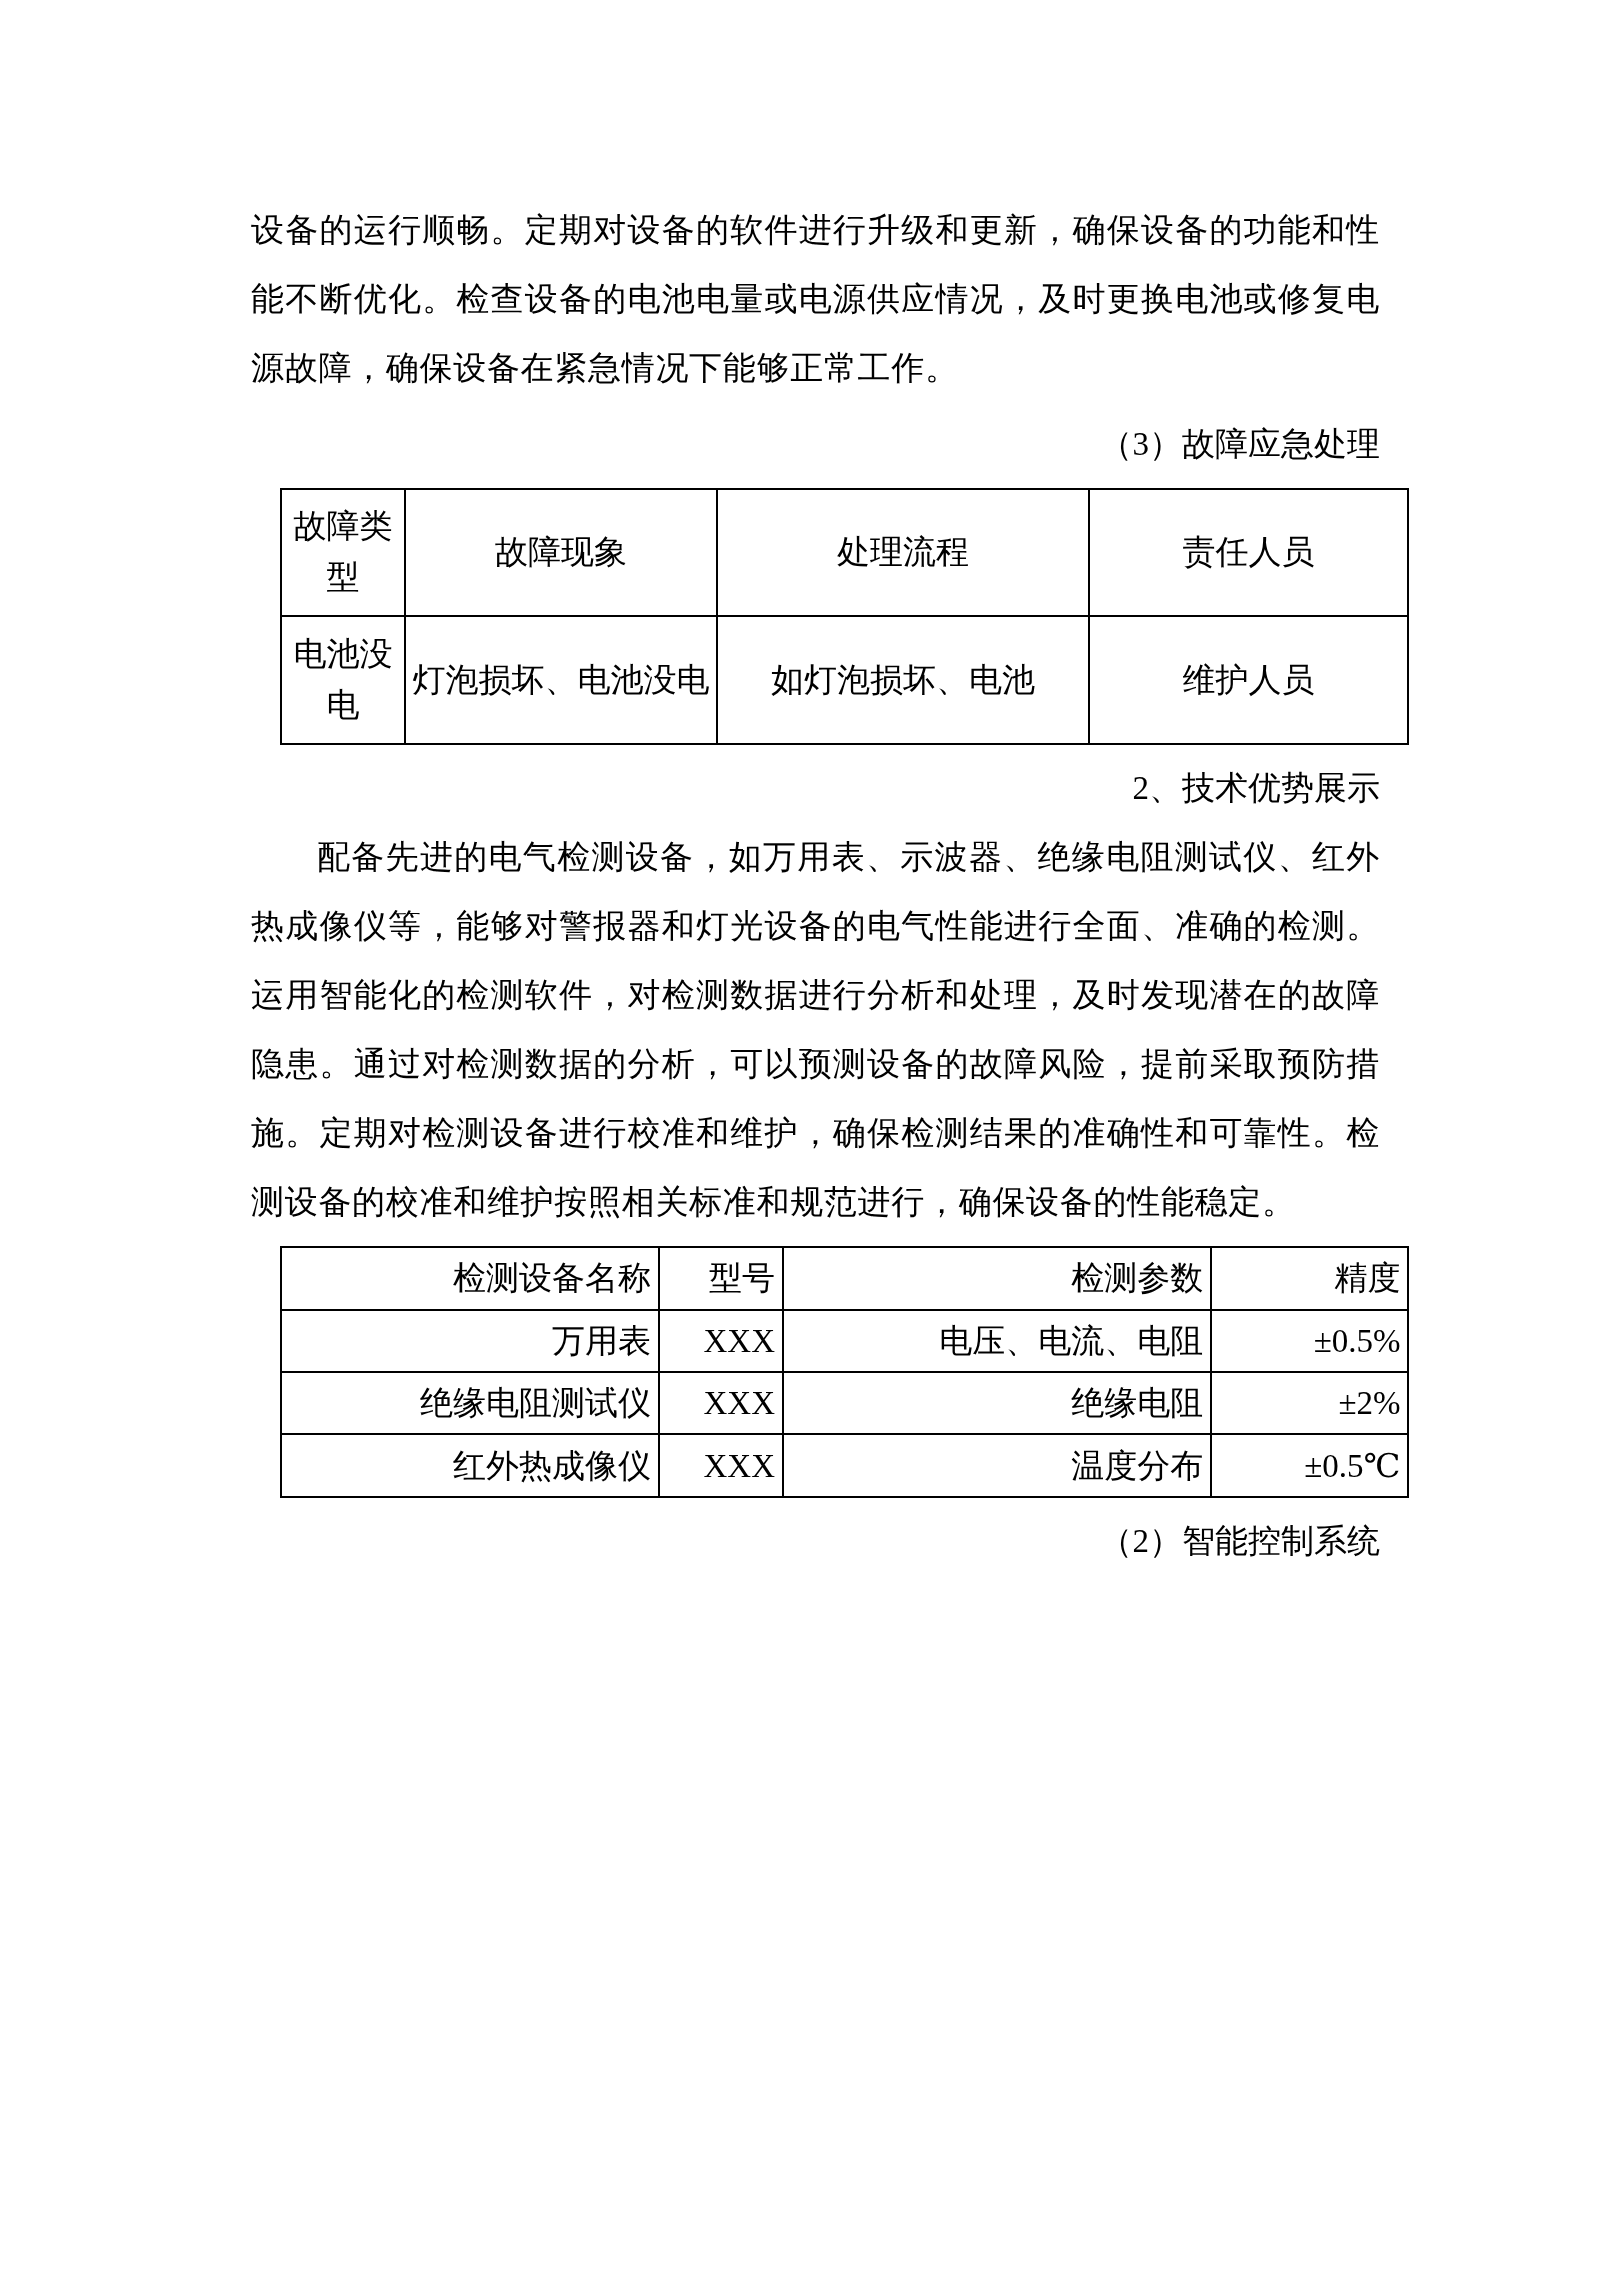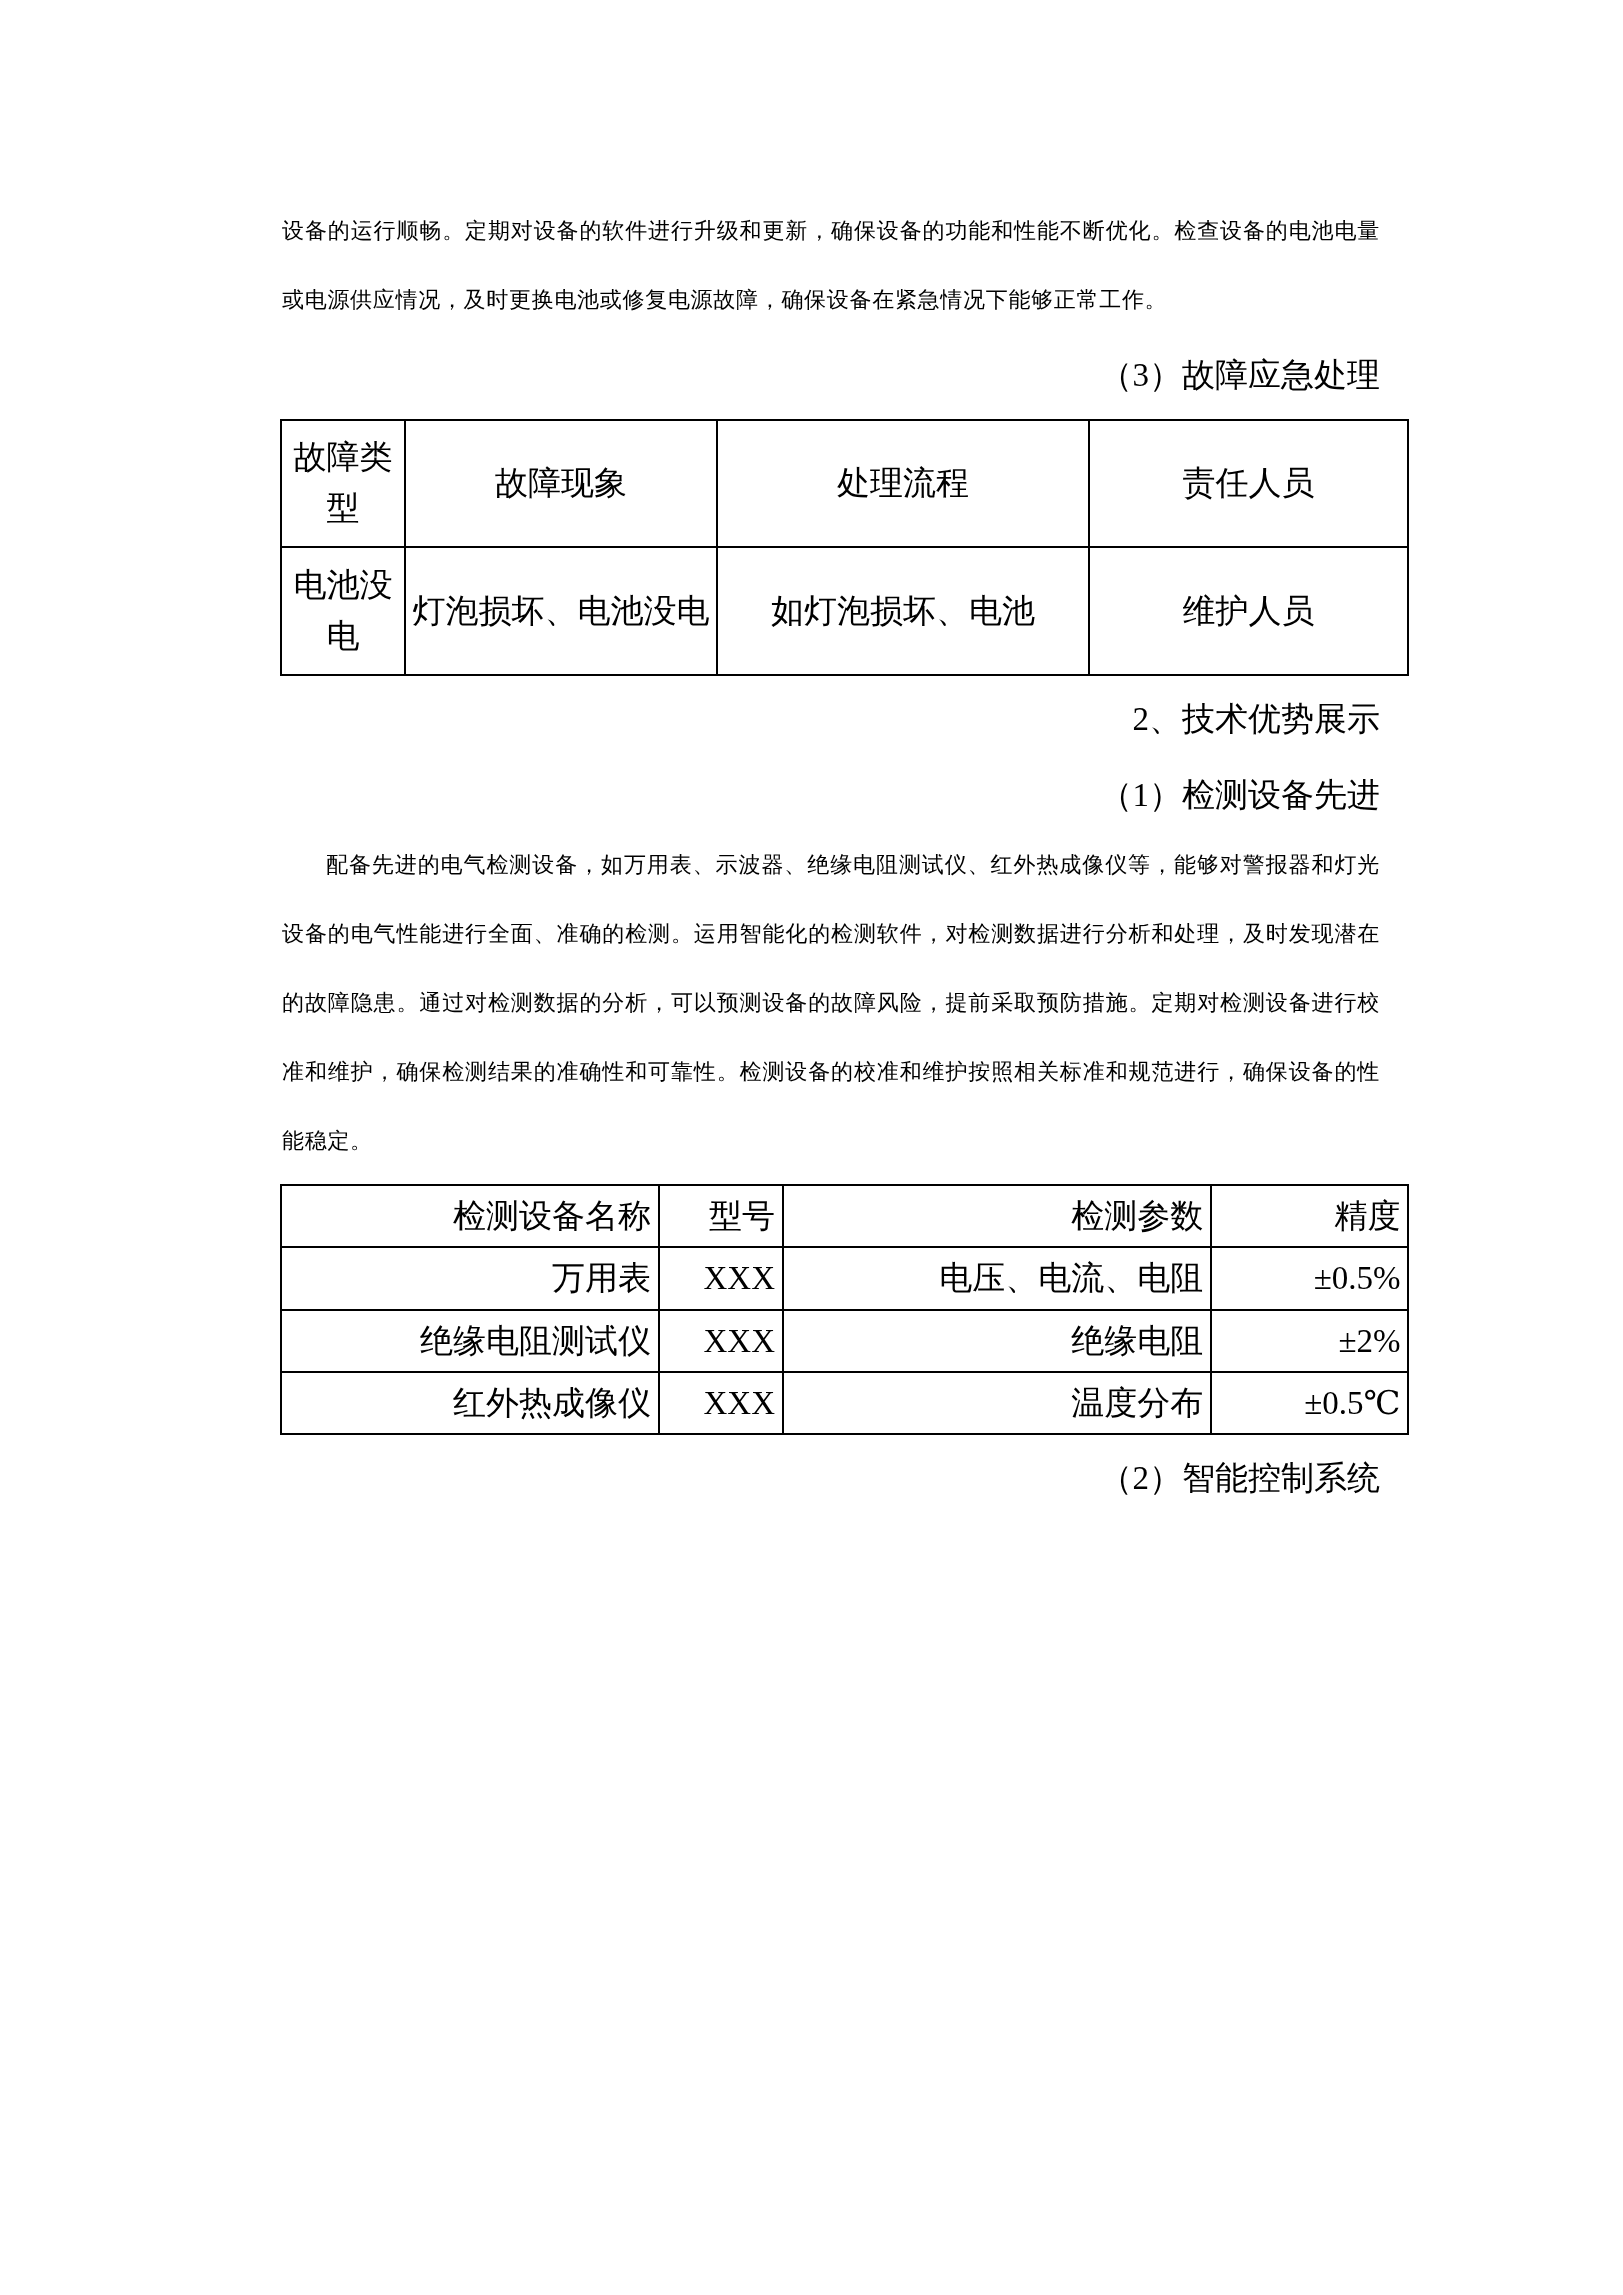--- a/index.html
+++ b/index.html
@@ -11,26 +11,25 @@
     color: #000000;
   }
   .page {
     width: 1623px;
     height: 2295px;
     background: #ffffff;
     padding: 196px 243px 0 251px;
     overflow: hidden;
   }
   .doc-paragraph {
-    font-size: 22px;
+    font-size: 33px;
     line-height: 69px;
     text-align: justify;
     text-indent: 2em;
     letter-spacing: 0.7px;
-    margin-left: 31px;
   }
   .doc-paragraph.no-indent {
     text-indent: 0;
   }
   .doc-heading {
     font-size: 33px;
     line-height: 69px;
     margin-top: 6.5px;
     text-align: right;
   }
@@ -88,21 +87,20 @@
         <td>电池没电</td>
         <td>灯泡损坏、电池没电</td>
         <td>如灯泡损坏、电池</td>
         <td>维护人员</td>
       </tr>
     </tbody>
   </table>
 
   <p class="doc-heading">2、技术优势展示</p>
 
-  <p class="doc-heading">（1）检测设备先进</p>
 
   <p class="doc-paragraph">配备先进的电气检测设备，如万用表、示波器、绝缘电阻测试仪、红外热成像仪等，能够对警报器和灯光设备的电气性能进行全面、准确的检测。运用智能化的检测软件，对检测数据进行分析和处理，及时发现潜在的故障隐患。通过对检测数据的分析，可以预测设备的故障风险，提前采取预防措施。定期对检测设备进行校准和维护，确保检测结果的准确性和可靠性。检测设备的校准和维护按照相关标准和规范进行，确保设备的性能稳定。</p>
 
   <table class="doc-table compact">
     <colgroup>
       <col style="width:33.5%">
       <col style="width:11%">
       <col style="width:38%">
       <col style="width:17.5%">
     </colgroup>

